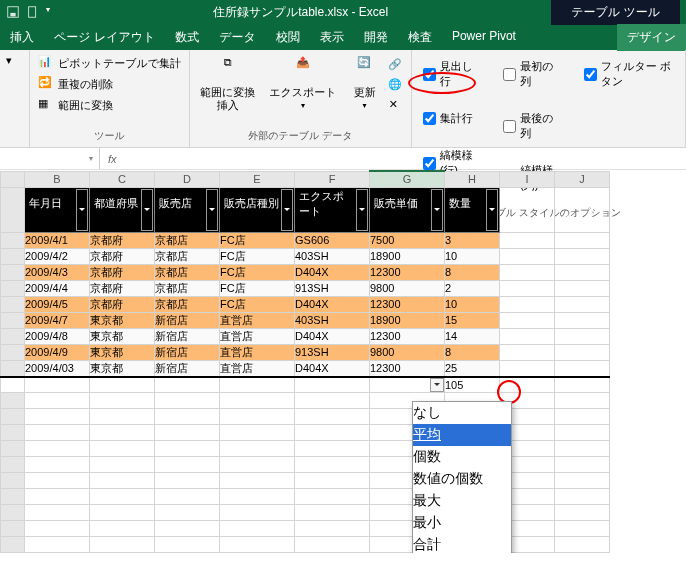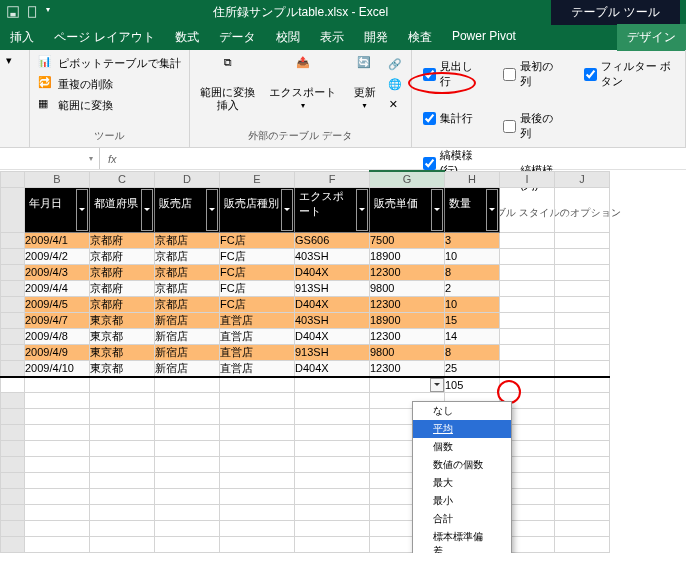--- a/index.html
+++ b/index.html
@@ -49,21 +49,21 @@
 .thead .drop::after { content: ""; border: 3px solid transparent; border-top-color: #fff; margin-top: 2px; }
 .dcell { padding: 1px 3px; white-space: nowrap; }
 .num { padding-right: 5px; }
 .band0 { background: #fdba74; }
 .band1 { background: #fafafa; margin-left: 20px; }
 .totalrow td { background: #fff; font-weight: normal; border-top: 2px solid #000; }
 .dd-arrow { border: 1px solid #999; background: #f6f6f6; width: 14px; height: 14px; display: inline-flex; align-items: center; justify-content: center; }
 .dd-arrow::after { content: ""; border: 3px solid transparent; border-top-color: #333; margin-top: 2px; }
 
 .menu { position: absolute; background: #fff; border: 1px solid #999; box-shadow: 2px 3px 6px rgba(0,0,0,.3); width: 100px; z-index: 200; }
-.menu-item { padding: 2px 20px; font-size: 10px; cursor: default; }
+.menu-item { padding: 2px 0; font-size: 14px; cursor: default; }
 .menu-item.sel { background: #2a6fd6; color: #fff; text-decoration: underline; }
 </style>
 </head>
 <body>
 
 <div class="titlebar">
   <div class="qat">
     <svg class="qat-icon" viewBox="0 0 16 16">
         <rect x="2" y="2" width="12" height="12" fill="none" stroke="#fff"></rect>
         <rect x="5" y="9" width="6" height="4" fill="#fff"></rect>
@@ -309,21 +309,21 @@
           <td class="dcell band0">新宿店</td>
           <td class="dcell band0">直営店</td>
           <td class="dcell band0">913SH</td>
           <td class="dcell band0 num">9800</td>
           <td class="dcell band0 num">8</td>
           <td class="dcell"></td>
           <td class="dcell"></td>
         </tr>
         <tr>
           <td class="rowhdr"></td>
-          <td class="dcell band1">2009/4/10</td>
+          <td class="dcell band1">2009/4/03</td>
           <td class="dcell band1">東京都</td>
           <td class="dcell band1">新宿店</td>
           <td class="dcell band1">直営店</td>
           <td class="dcell band1">D404X</td>
           <td class="dcell band1 num">12300</td>
           <td class="dcell band1 num">25</td>
           <td class="dcell"></td>
           <td class="dcell"></td>
         </tr>
         <tr class="totalrow">

